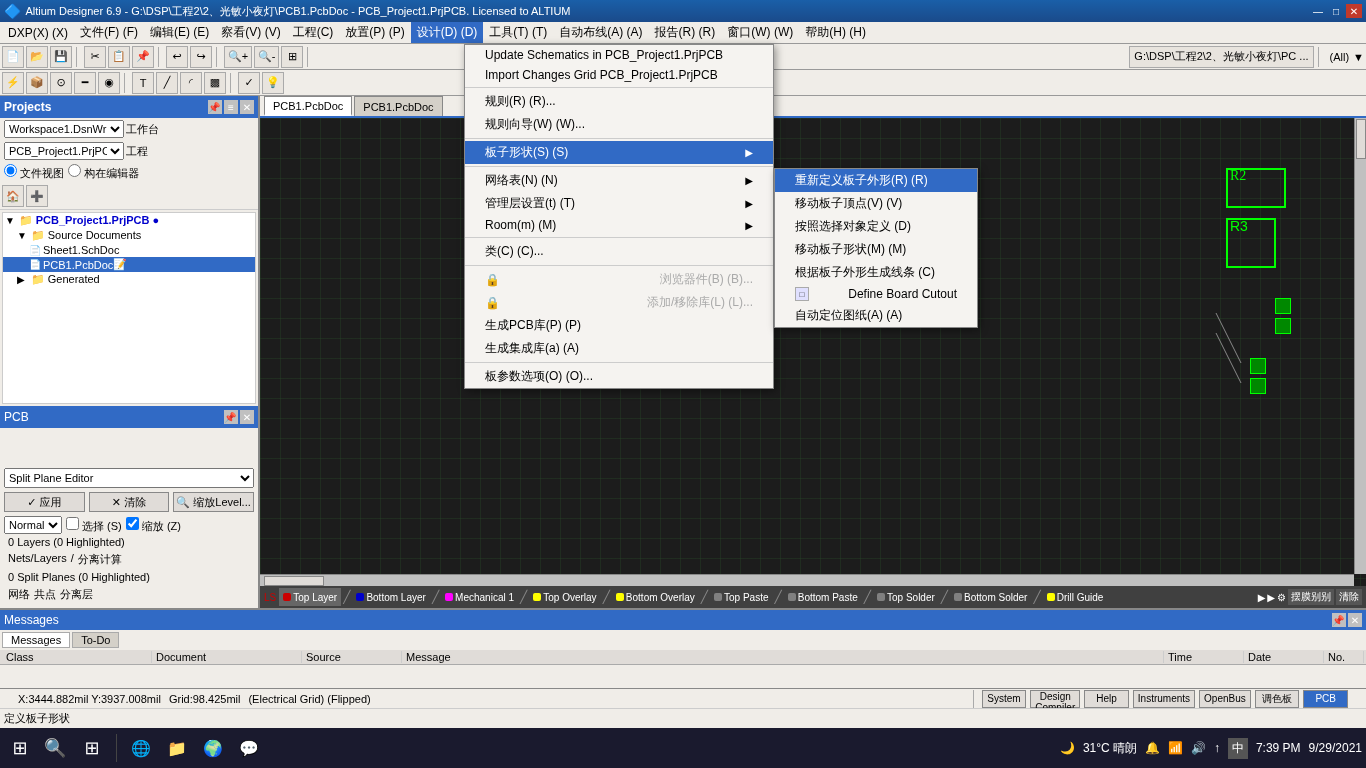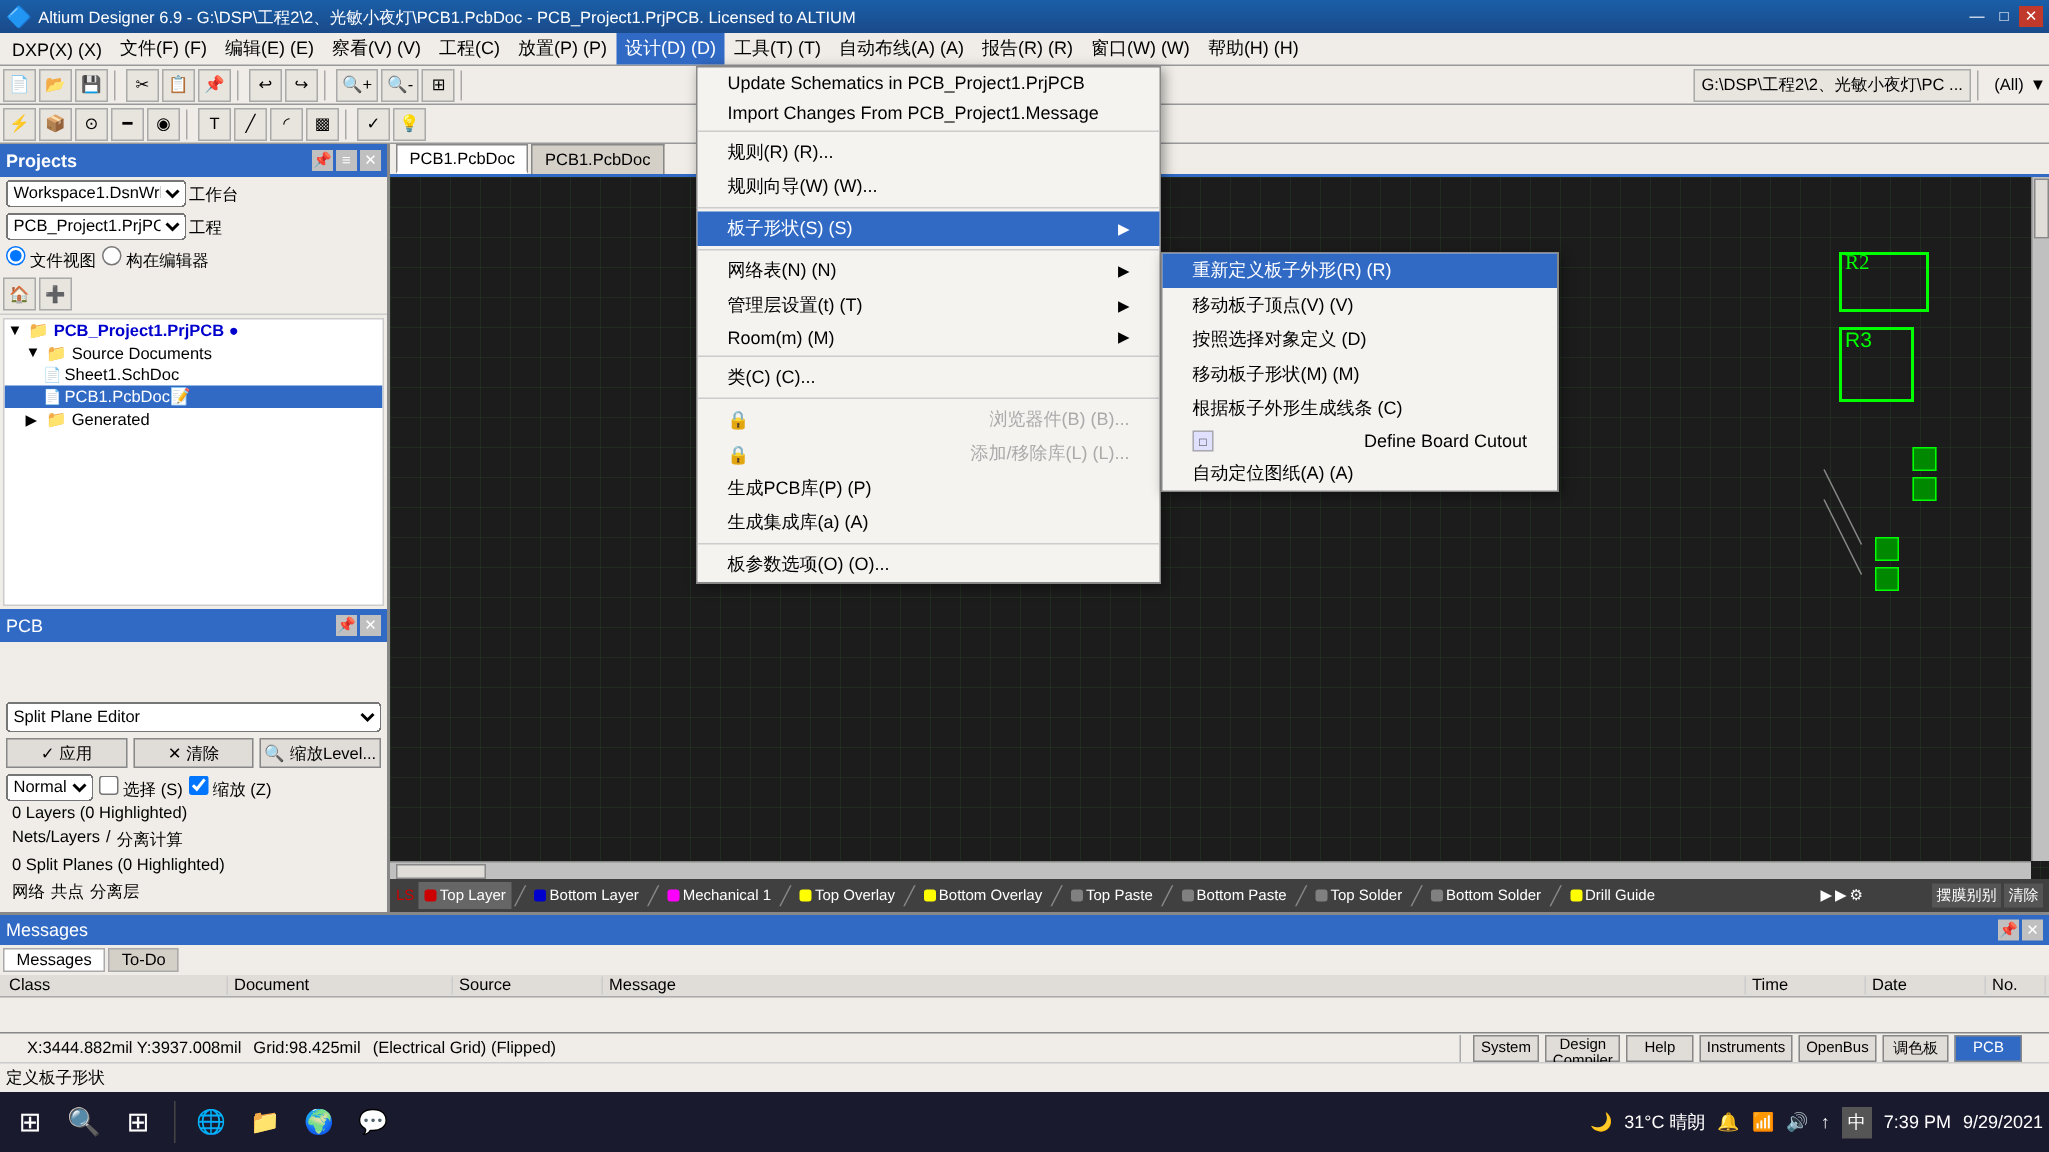--- a/index.html
+++ b/index.html
@@ -547,21 +547,21 @@
         <div style="color:#888;font-size:12px;padding:0 1px;">╱</div>
         <div class="layer-tab">
           <div class="layer-dot" style="background:#ffff00;"></div>
           <span>Drill Guide</span>
         </div>
         <div style="flex:1;"></div>
         <div style="display:flex; gap:2px; align-items:center;">
           <span style="color:white;font-size:10px;cursor:pointer;">▶</span>
           <span style="color:white;font-size:10px;cursor:pointer;">▶</span>
           <span style="color:white;font-size:10px;cursor:pointer;">⚙</span>
-          <span style="color:white;font-size:10px;background:#555;padding:1px 3px;cursor:pointer;margin-left:44px;">摆膜别别</span>
+          <span style="color:white;font-size:10px;background:#555;padding:1px 3px;cursor:pointer;">摆膜别别</span>
           <span style="color:white;font-size:10px;background:#555;padding:1px 3px;cursor:pointer;">清除</span>
         </div>
       </div>
 
     </div>
   </div>
 
   <div id="messages-panel">
     <div id="msg-header">
       <span>Messages</span>
@@ -628,21 +628,21 @@
     </div>
   </div>
 
 </div>
 
 <div class="dropdown-menu" id="design-menu" style="left: 464px; top: 44px; width: 310px;">
   <div class="dropdown-item">
     <span>Update Schematics in PCB_Project1.PrjPCB</span>
   </div>
   <div class="dropdown-item">
-    <span>Import Changes From PCB_Project1.Message</span>
+    <span>Import Changes Grid PCB_Project1.PrjPCB</span>
   </div>
   <div class="dropdown-separator"></div>
   <div class="dropdown-item">
     <span>规则(R) (R)...</span>
   </div>
   <div class="dropdown-item">
     <span>规则向导(W) (W)...</span>
   </div>
   <div class="dropdown-separator"></div>
   <div class="dropdown-item highlighted">
@@ -680,21 +680,21 @@
   </div>
   <div class="dropdown-item">
     <span>生成集成库(a) (A)</span>
   </div>
   <div class="dropdown-separator"></div>
   <div class="dropdown-item">
     <span>板参数选项(O) (O)...</span>
   </div>
 </div>
 
-<div class="submenu" id="board-shape-submenu" style="left: 774px; top: 168px; width: 265px;">
+<div class="submenu" id="board-shape-submenu" style="left: 774px; top: 168px; width: 204px;">
   <div class="submenu-item highlighted">
     <span>重新定义板子外形(R) (R)</span>
   </div>
   <div class="submenu-item">
     <span>移动板子顶点(V) (V)</span>
   </div>
   <div class="submenu-item">
     <span>按照选择对象定义 (D)</span>
   </div>
   <div class="submenu-item">

